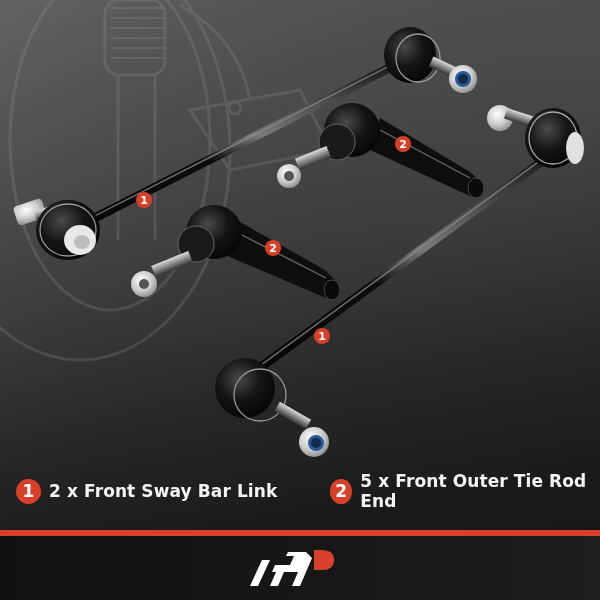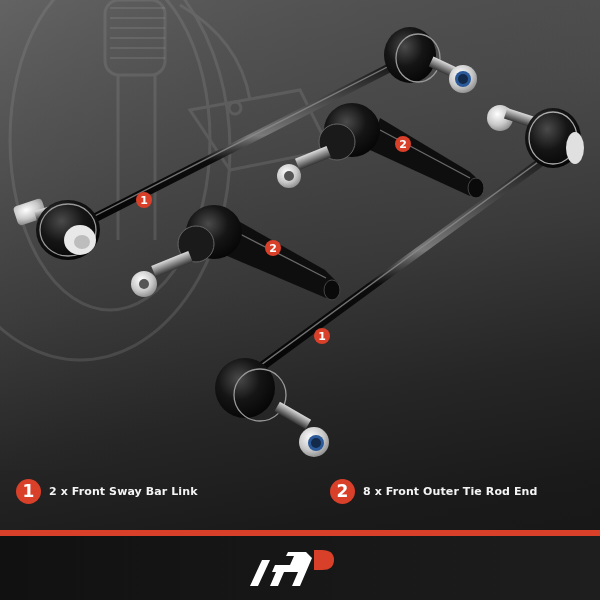--- a/index.html
+++ b/index.html
@@ -16,21 +16,21 @@
     }
     .caption-row.c1 { left: 16px; }
     .caption-row.c2 { left: 330px; }
     .badge {
       width: 25px; height: 25px; border-radius: 50%;
       color: #fff; font-weight: bold; font-size: 17px;
       display: flex; align-items: center; justify-content: center;
       font-family: "DejaVu Sans", sans-serif;
     }
     .caption-text {
-      color: #f4f4f4; font-size: 11px; font-weight: bold; letter-spacing: 0.1px;
+      color: #f4f4f4; font-size: 17px; font-weight: bold; letter-spacing: 0.1px;
       font-family: "DejaVu Sans", sans-serif;
     }
     .red-rule {
       position: absolute; left: 0; top: 530px; width: 600px; height: 6px;
     }
     .footer {
       position: absolute; left: 0; top: 536px; width: 600px; height: 64px;
       background: linear-gradient(90deg, #111 0%, #181818 60%, #1e1e1e 100%);
     }
     .logo { position: absolute; left: 248px; top: 548px; width: 96px; height: 44px; }
@@ -153,21 +153,21 @@
   <div class="badge" style="position:absolute;left:395px;top:136px;width:16px;height:16px;font-size:11px;background:#d8402a;">2</div>
   <div class="badge" style="position:absolute;left:265px;top:240px;width:16px;height:16px;font-size:11px;background:#d8402a;">2</div>
   <div class="badge" style="position:absolute;left:314px;top:328px;width:16px;height:16px;font-size:11px;background:#d8402a;">1</div>
 
   <div class="caption-row c1">
     <div class="badge" style="background:#d8402a;">1</div>
     <div class="caption-text">2 x Front Sway Bar Link</div>
   </div>
   <div class="caption-row c2">
     <div class="badge" style="background:#d8402a;">2</div>
-    <div class="caption-text">8 x Front Outer Tie Rod End</div>
+    <div class="caption-text">5 x Front Outer Tie Rod End</div>
   </div>
 
   <div class="red-rule" style="background:#d8402a;"></div>
 
   <div class="footer"></div>
   <svg class="logo" viewBox="0 0 96 44" xmlns="http://www.w3.org/2000/svg">
 
     <polygon points="14,12 22,12 10,38 2,38" fill="#ffffff"></polygon>
     <polygon points="40,4 58,4 64,10 52,38 44,38 50,24 36,24 30,38 22,38 28,24 24,24 27,17 42,17 46,8 38,8" fill="#ffffff"></polygon>
 

